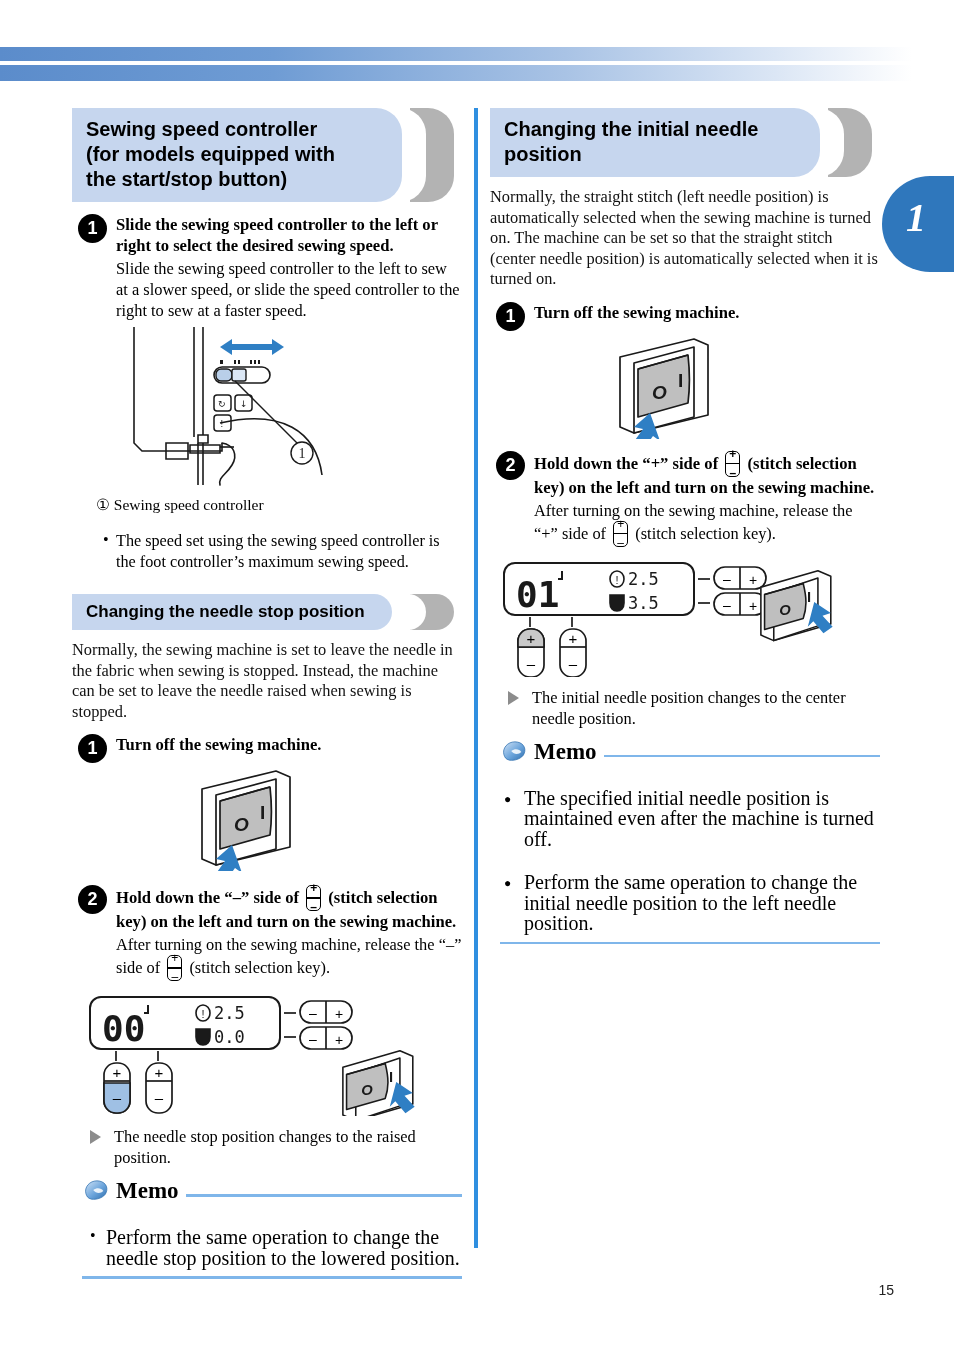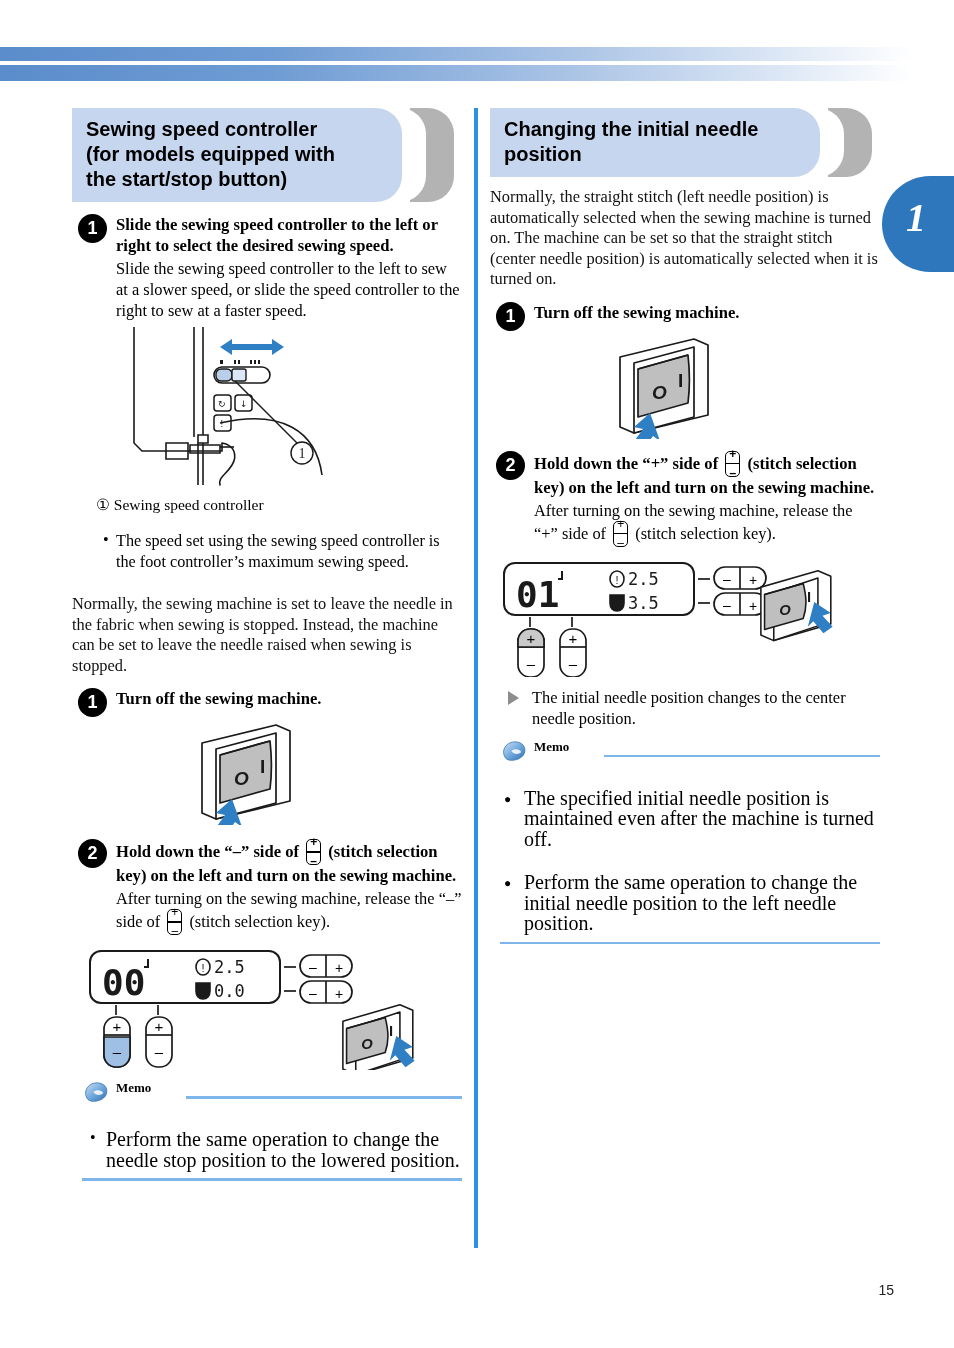--- a/index.html
+++ b/index.html
@@ -68,21 +68,21 @@
   
   .result { position:relative; padding-left:26px; margin:10px 0 6px 16px; font-size:16.4px; line-height:21px; }
   .result .tri { position:absolute; left:2px; top:4px; width:0;height:0;
      border-left:11px solid #8c8c8c; border-top:7px solid transparent; border-bottom:7px solid transparent; }
 
   
   .memo { margin-top:10px; margin-left:10px; }
   .memo-head { position:relative; height:26px; }
   .memo-head .bell { position:absolute; left:0; top:1px; width:28px; height:22px; }
   .memo-head .mtitle { position:absolute; left:34px; top:0; font-family:"Liberation Serif", serif;
-     font-weight:bold; font-size:13px; }
+     font-weight:bold; font-size:23px; }
   .memo-head .rule { position:absolute; left:104px; right:0; top:16px; height:2.5px; background:#7fb6ea; }
   .memo ul { margin:3px 0 0 0; padding-left:20px; list-style:none; }
   .memo li { position:relative; font-size:20px; line-height:20.5px; margin-bottom:1px; padding-left:4px;margin-top:23px; }
   .memo li:before { content:"\2022"; position:absolute; left:-12px; top:-1px; font-size:16px; }
   .memo.dot-big li:before { content:"\25CF"; font-size:12px; left:-16px; top:1px; }
   .memo .bottom-rule { margin-top:8px; height:2.5px; background:#7fb6ea; }
   .caption-num { font-size:15.5px; line-height:20px; margin:2px 0 4px 24px; }
   ul.bullets { margin:16px 0 0 28px; padding-left:16px; list-style:none; }
   ul.bullets li { position:relative; font-size:16.2px; line-height:20.5px; }
   ul.bullets li:before { content:"\2022"; position:absolute; left:-13px; top:-1px; }
@@ -185,20 +185,23 @@
 
   <div class="caption-num">① Sewing speed controller</div>
 
   <ul class="bullets">
     <li>The speed set using the sewing speed controller is the foot controller’s maximum sewing speed.</li>
   </ul>
 
   <div class="heading small" style="margin-top:22px;">
     <div class="shade2"></div>
     <div class="shade1"></div>
+    <div class="band">
+      <h2>Changing the needle stop position</h2>
+    </div>
   </div>
 
   <p class="body intro">Normally, the sewing machine is set to leave the needle in the fabric when sewing is stopped. Instead, the machine can be set to leave the needle raised when sewing is stopped.</p>
 
   <div class="step">
     <div class="num">1</div>
     <p class="lead">Turn off the sewing machine.</p>
   </div>
 
   <div class="fig center-fig" style="margin-top:6px;">
@@ -287,20 +290,24 @@
         </g>
         <text x="34" y="52" font-family="Liberation Sans, sans-serif" font-weight="bold" font-size="16" font-style="italic" fill="#1a1a1a">O</text>
         <text x="64" y="38" font-family="Liberation Sans, sans-serif" font-weight="bold" font-size="16" fill="#1a1a1a">I</text>
         <g fill="#2f7fc4">
           <path d="M72 38 l18 12 l-9 3 l11 12 l-10 7 l-11 -13 l-6 6 z"></path>
         </g>
       </g>
     </svg>
   </div>
 
+  <div class="result">
+    <span class="tri"></span>
+    <span>The needle stop position changes to the raised position.</span>
+  </div>
 
   <div class="memo">
     <div class="memo-head">
       <svg class="bell" viewBox="0 0 30 24">
         <defs>
           <linearGradient id="bg1" x1="0" y1="0" x2="1" y2="1">
             <stop offset="0%" stop-color="#cfe2f6"></stop>
               <stop offset="55%" stop-color="#6ba4db"></stop>
               <stop offset="100%" stop-color="#2f6fae"></stop>
           </linearGradient>

